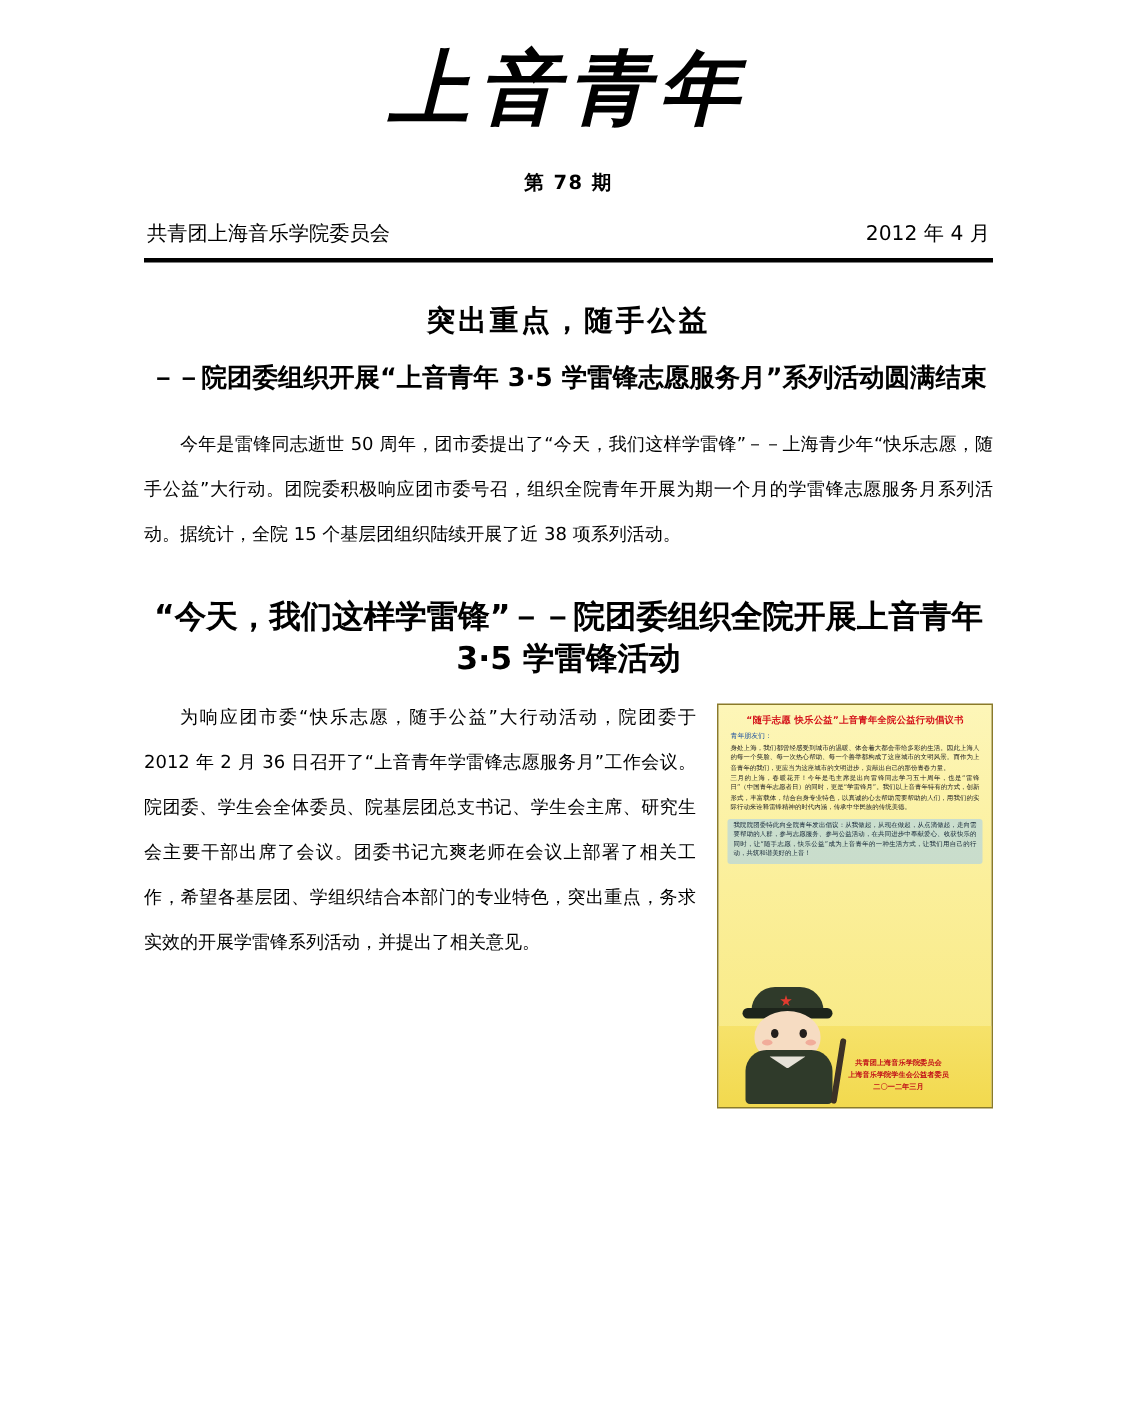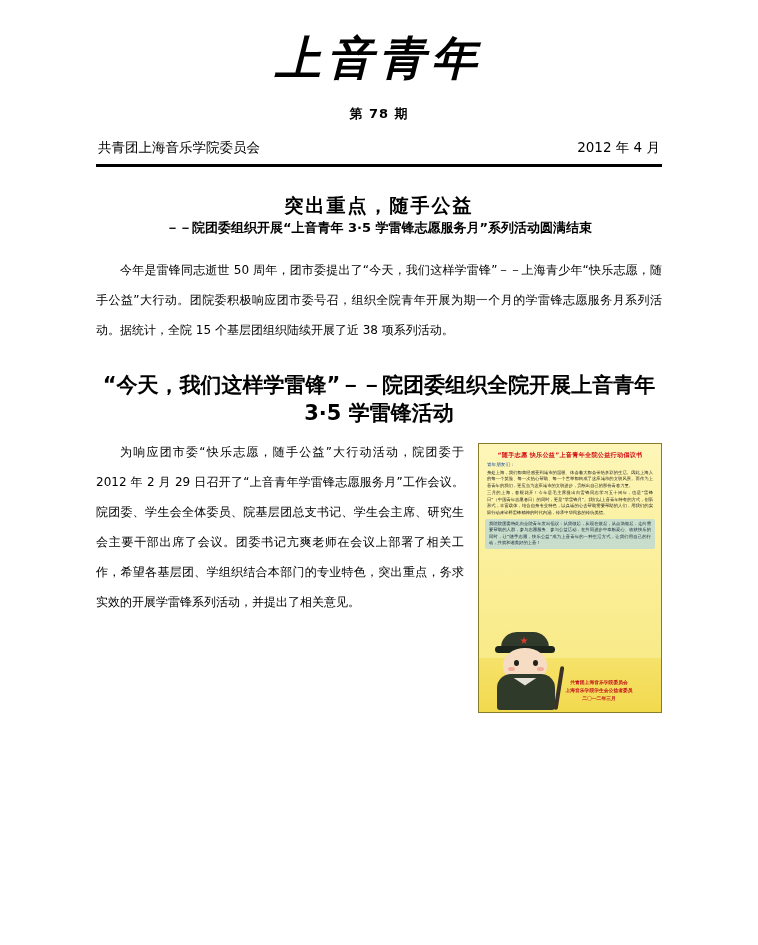--- a/index.html
+++ b/index.html
@@ -18,24 +18,24 @@
   .page {
     position: relative;
     width: 758px;
     height: 945px;
     box-sizing: border-box;
     padding: 0 96px;
   }
   
   .masthead-title {
     text-align: center;
-    font-family: Liberation Serif, serif;
+    font-family: Liberation Mono, monospace;
     font-weight: bold;
     font-style: italic;
-    font-size: 46px;
+    font-size: 54px;
     letter-spacing: 6px;
     margin-top: 34px;
     line-height: 1.1;
   }
   .masthead-sub {
     text-align: center;
     font-family: "DejaVu Serif", "Liberation Serif", serif;
     font-weight: bold;
     font-size: 40px;
     letter-spacing: 14px;
@@ -68,22 +68,23 @@
   .headline {
     text-align: center;
     font-weight: bold;
     font-size: 19px;
     letter-spacing: 2px;
     margin-top: 26px;
   }
   .subheadline {
     text-align: center;
     font-weight: bold;
-    font-size: 13px;
+    font-size: 17px;
     letter-spacing: 0px;
+    margin-top: 13px;
   }
   
   .para {
     font-size: 12px;
     line-height: 30px;
     text-align: justify;
     text-indent: 2em;
     margin: 0;
   }
   .lead-para {
@@ -295,17 +296,17 @@
           </div>
           <div class="poster-signoff">
             <div>共青团上海音乐学院委员会</div>
             <div>上海音乐学院学生会公益者委员</div>
             <div>二〇一二年三月</div>
           </div>
         </div>
       </div>
     </div>
 
-    <p class="para">为响应团市委“快乐志愿，随手公益”大行动活动，院团委于 2012 年 2 月 29 日召开了“上音青年学雷锋志愿服务月”工作会议。院团委、学生会全体委员、院基层团总支书记、学生会主席、研究生会主要干部出席了会议。团委书记亢爽老师在会议上部署了相关工作，希望各基层团、学组织结合本部门的专业特色，突出重点，务求实效的开展学雷锋系列活动，并提出了相关意见。</p>
+    <p class="para">为响应团市委“快乐志愿，随手公益”大行动活动，院团委于 2012 年 2 月 36 日召开了“上音青年学雷锋志愿服务月”工作会议。院团委、学生会全体委员、院基层团总支书记、学生会主席、研究生会主要干部出席了会议。团委书记亢爽老师在会议上部署了相关工作，希望各基层团、学组织结合本部门的专业特色，突出重点，务求实效的开展学雷锋系列活动，并提出了相关意见。</p>
     <div class="clear"></div>
   </div>
 
 </div>
 
 </body></html>

